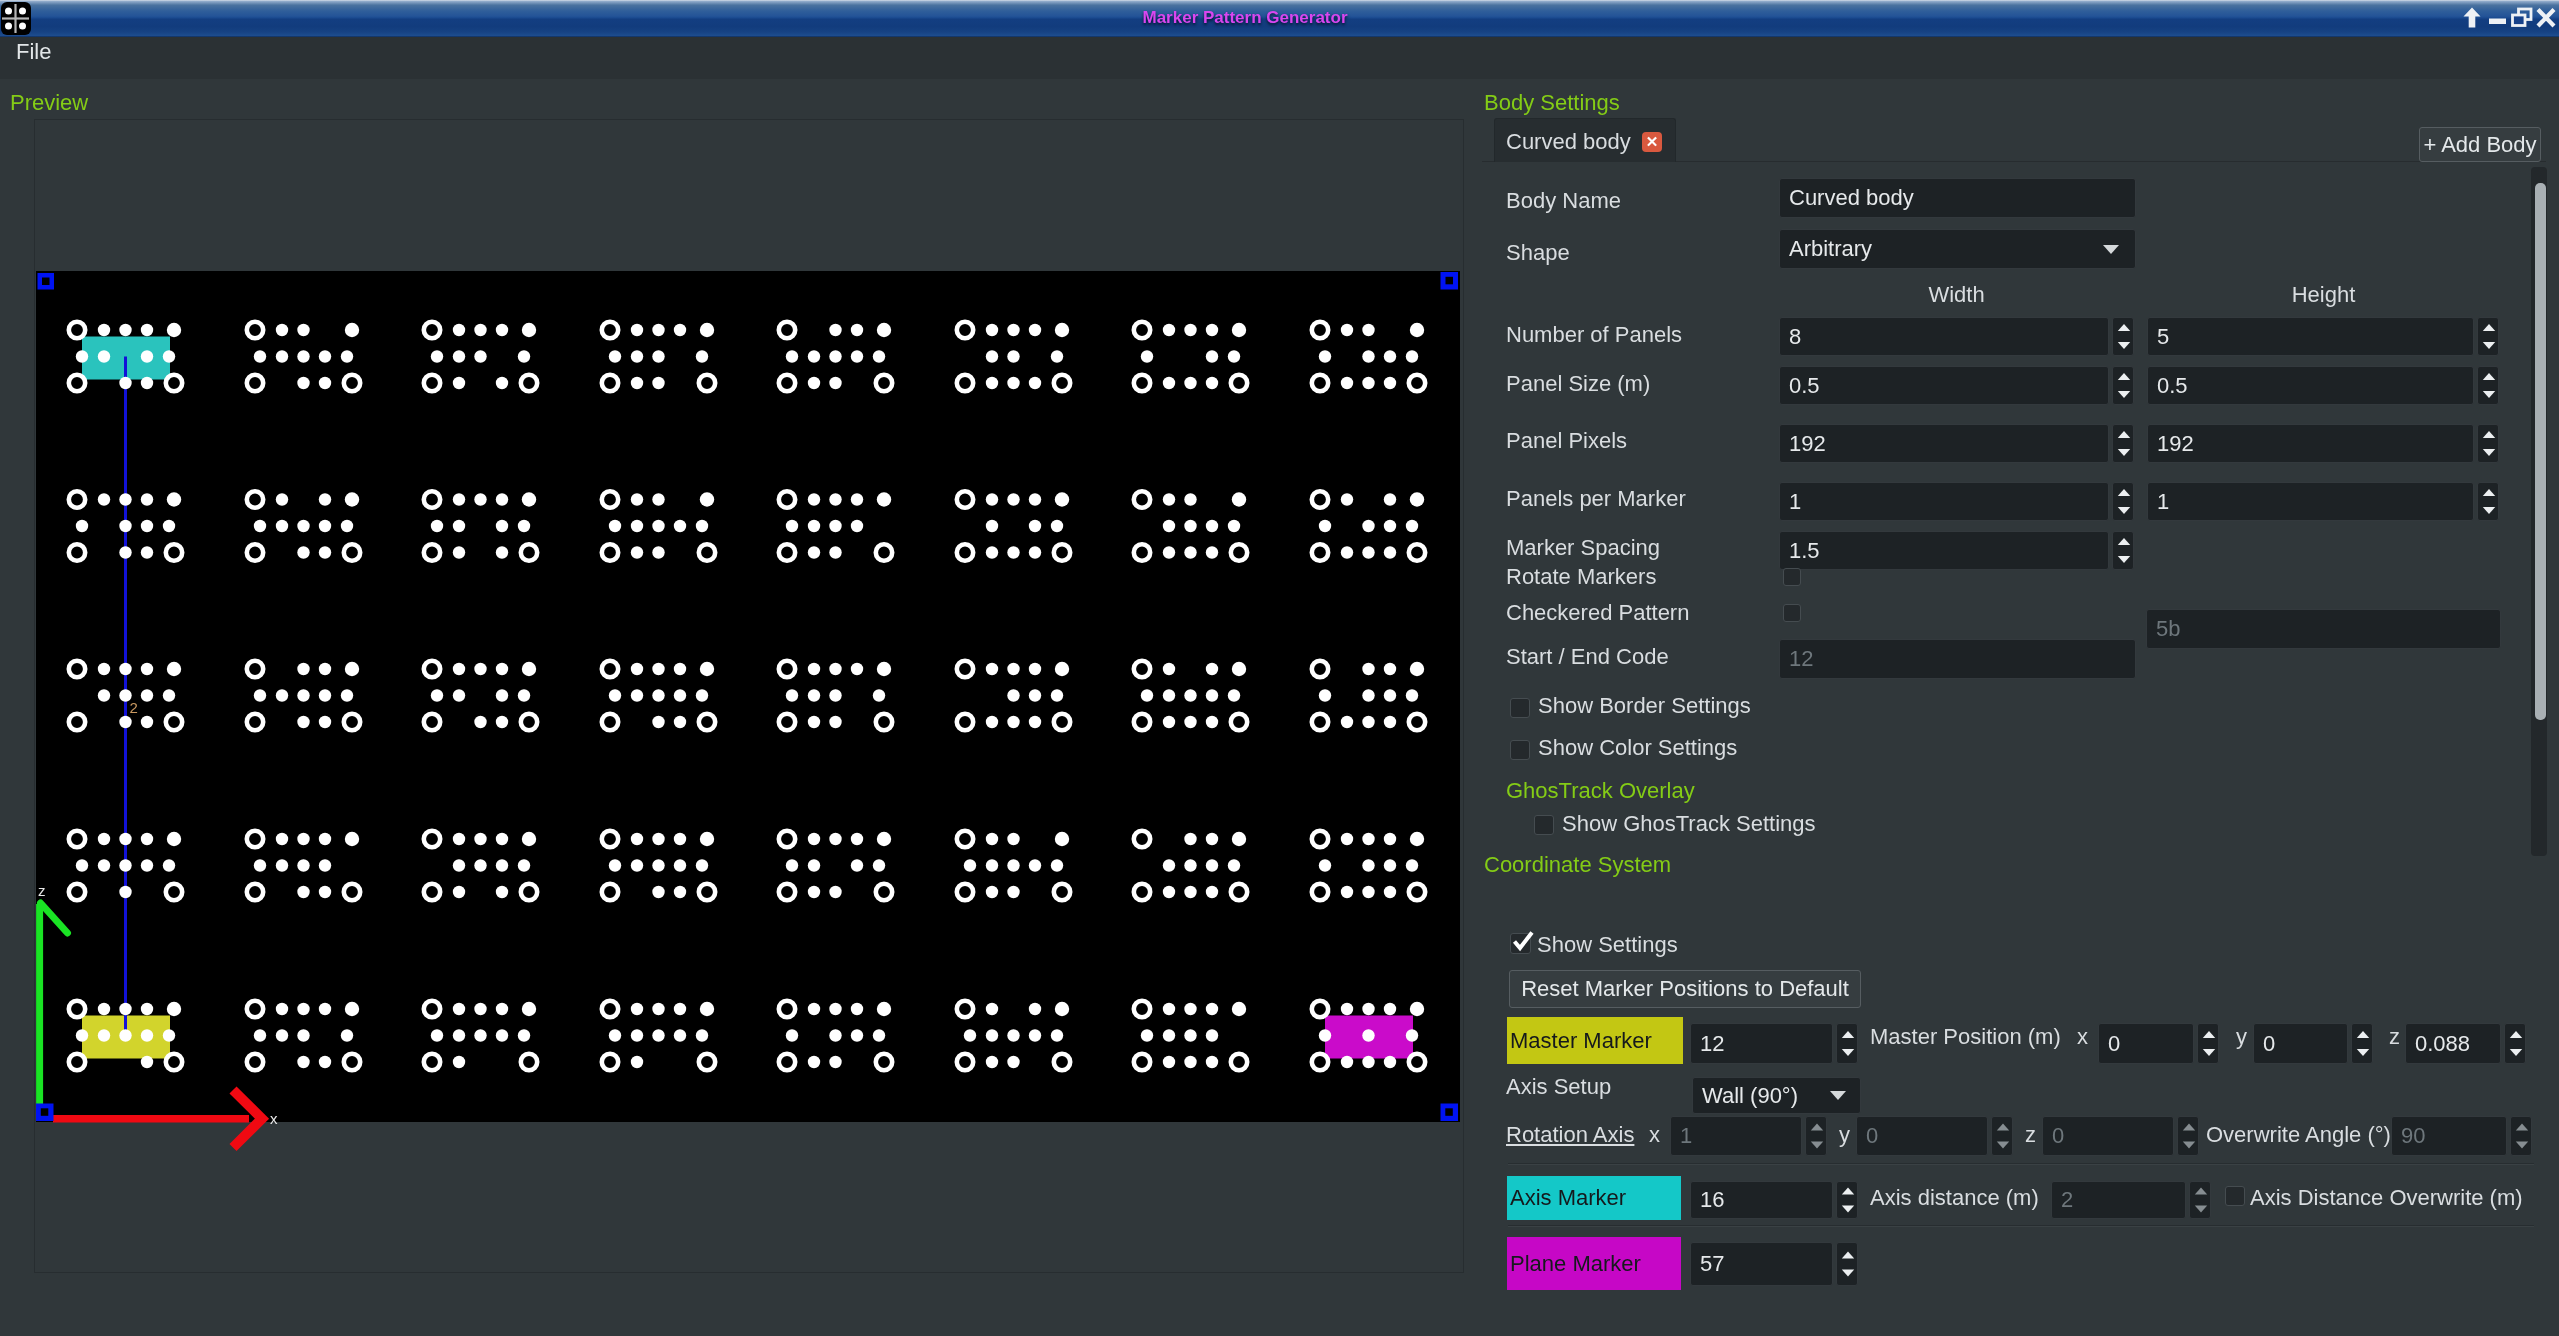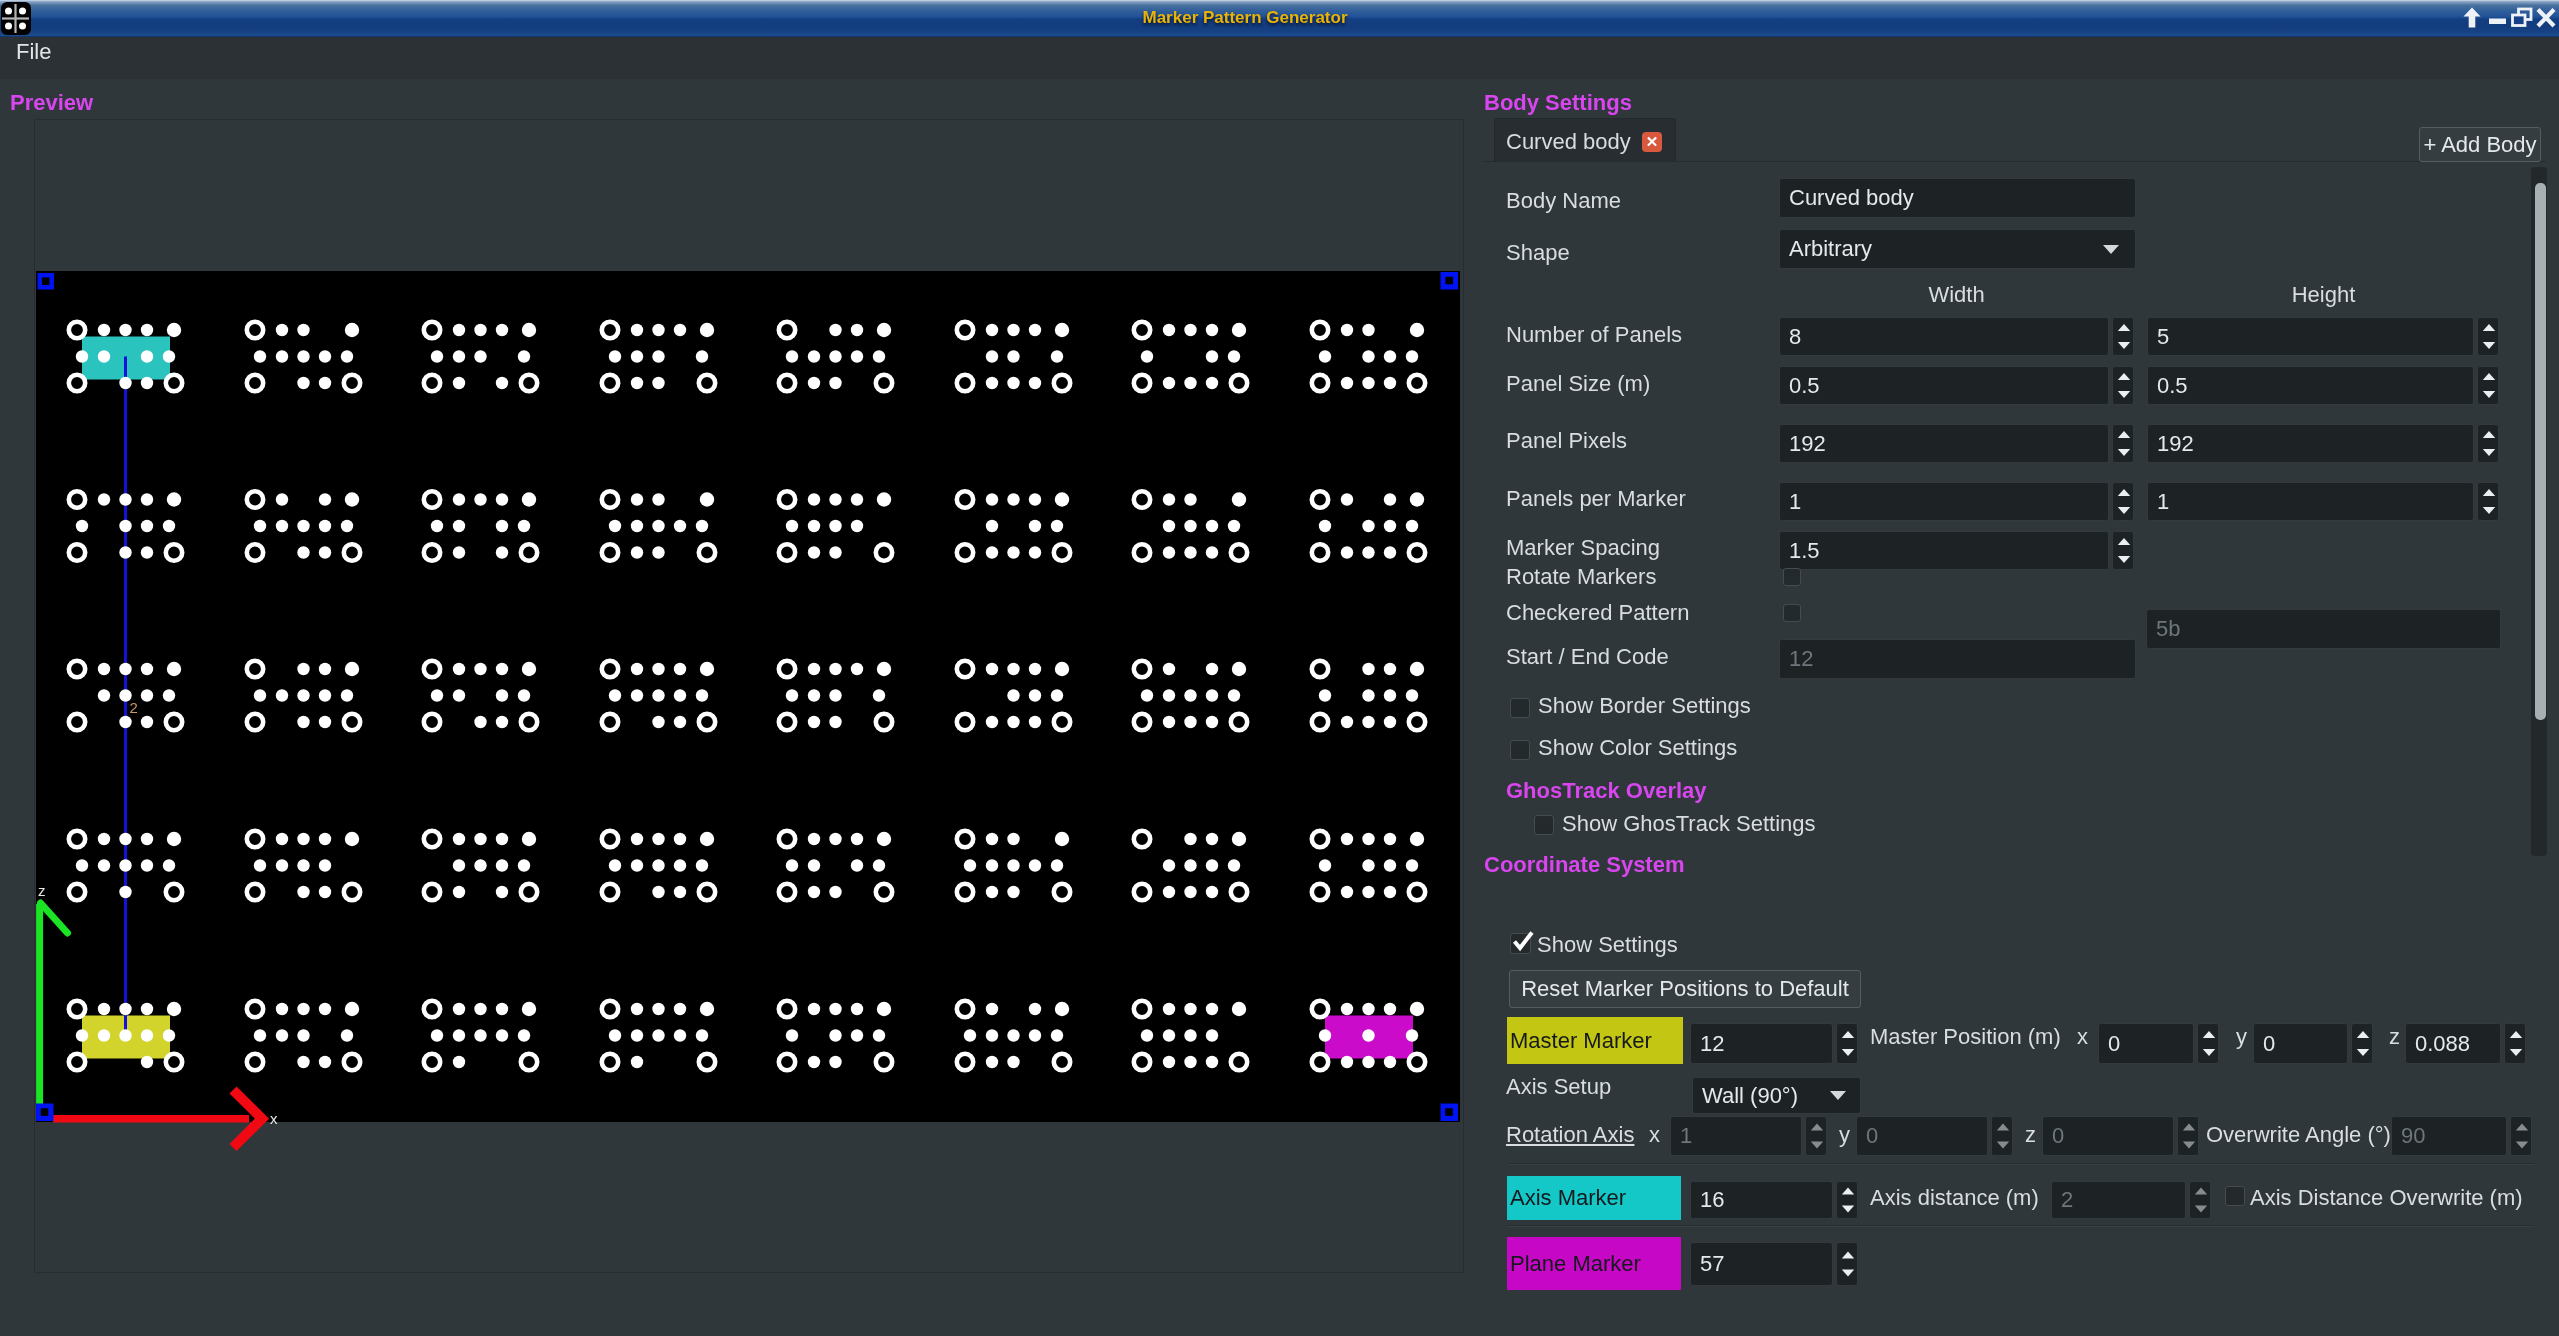--- a/index.html
+++ b/index.html
@@ -1,40 +1,40 @@
 <!DOCTYPE html>
 <html><head><meta charset="utf-8">
 <style>
 * { margin:0; padding:0; box-sizing:border-box; }
 html,body { width:2559px; height:1336px; overflow:hidden; }
 body { font-family:"Liberation Sans", sans-serif; background:#30373a; color:#dde1e3; position:relative; }
 .abs { position:absolute; }
 .lbl { position:absolute; font-size:22px; color:#d9dde0; white-space:nowrap; }
-.bold { font-weight:bold; color:#d946ef; }
+.bold { font-weight:normal; color:#84cc16; }
 .inp { position:absolute; background:#1d2225; border:1px solid #33393d; border-radius:3px; color:#e6e9eb; font-size:22px; line-height:37px; padding-left:9px; white-space:nowrap; overflow:hidden; }
 .ph { color:#6e777c; }
 .spin { position:absolute; width:22px; background:#1d2225; border:1px solid #33393d; border-radius:3px; }
 .spin svg { position:absolute; left:4px; }
 .cb { position:absolute; width:19px; height:19px; background:#24292c; border:1px solid #454c50; border-radius:3px; }
 .combo-arrow { position:absolute; width:0; height:0; border-left:8px solid transparent; border-right:8px solid transparent; border-top:9px solid #d5d9db; }
 .sep { position:absolute; height:2px; background:#272d30; border-bottom:1px solid #3a4144; }
 </style></head>
 <body>
 
 <div class="abs" style="left:0;top:0;width:2559px;height:37px;background:linear-gradient(180deg,#d7dfe9 0%,#8ea9c9 4%,#4a729f 14%,#2f5e9a 30%,#235397 44%,#1a4a90 48%,#133e81 52%,#123c7d 72%,#164283 86%,#1d4c8e 96%,#0e2d5c 100%);"></div>
 <div class="abs" style="left:1px;top:2px;width:30px;height:33px;background:#000;border-radius:6px;"></div>
 <svg class="abs" style="left:1px;top:2px;" width="29" height="33" viewBox="0 0 29 33">
  <line x1="14.5" y1="2" x2="14.5" y2="31" stroke="#b5b5b5" stroke-width="2.2"></line>
  <line x1="1" y1="16.5" x2="28" y2="16.5" stroke="#b5b5b5" stroke-width="2.2"></line>
  <circle cx="7.5" cy="9" r="3.5" fill="#fff"></circle>
     <circle cx="21.5" cy="9" r="3.5" fill="#fff"></circle>
  <circle cx="7.5" cy="24" r="3.5" fill="#fff"></circle>
     <circle cx="21.5" cy="24" r="3.5" fill="#fff"></circle>
 </svg>
-<div class="abs" style="left:0;top:0;width:2490px;height:37px;text-align:center;font-size:17px;font-weight:bold;color:#eab308;line-height:36px;text-shadow:0 2px 3px rgba(5,15,40,0.9);">Marker Pattern Generator</div>
+<div class="abs" style="left:0;top:0;width:2490px;height:37px;text-align:center;font-size:17px;font-weight:bold;color:#d946ef;line-height:36px;text-shadow:0 2px 3px rgba(5,15,40,0.9);">Marker Pattern Generator</div>
 <svg class="abs" style="left:2458px;top:5px;" width="100" height="27" viewBox="0 0 100 27">
  <path d="M 14 2.5 L 22.5 11.5 L 17.3 11.5 L 17.3 22.5 L 10.7 22.5 L 10.7 11.5 L 5.5 11.5 Z" fill="#eef1f5"></path>
  <rect x="31" y="13.5" width="17" height="5.5" fill="#eef1f5"></rect>
  <rect x="60.5" y="4" width="12.5" height="10.5" fill="none" stroke="#eef1f5" stroke-width="2.8"></rect>
  <rect x="54.5" y="10" width="12.5" height="10.5" fill="#16418a" stroke="#eef1f5" stroke-width="2.8"></rect>
  <path d="M 80 4.5 L 96 21 M 96 4.5 L 80 21" stroke="#eef1f5" stroke-width="4.2" fill="none"></path>
 </svg>
 
 <div class="abs" style="left:0;top:37px;width:2559px;height:42px;background:#2b3134;"></div>
 <div class="abs" style="left:16px;top:39px;font-size:22px;color:#e2e6e8;">File</div>

